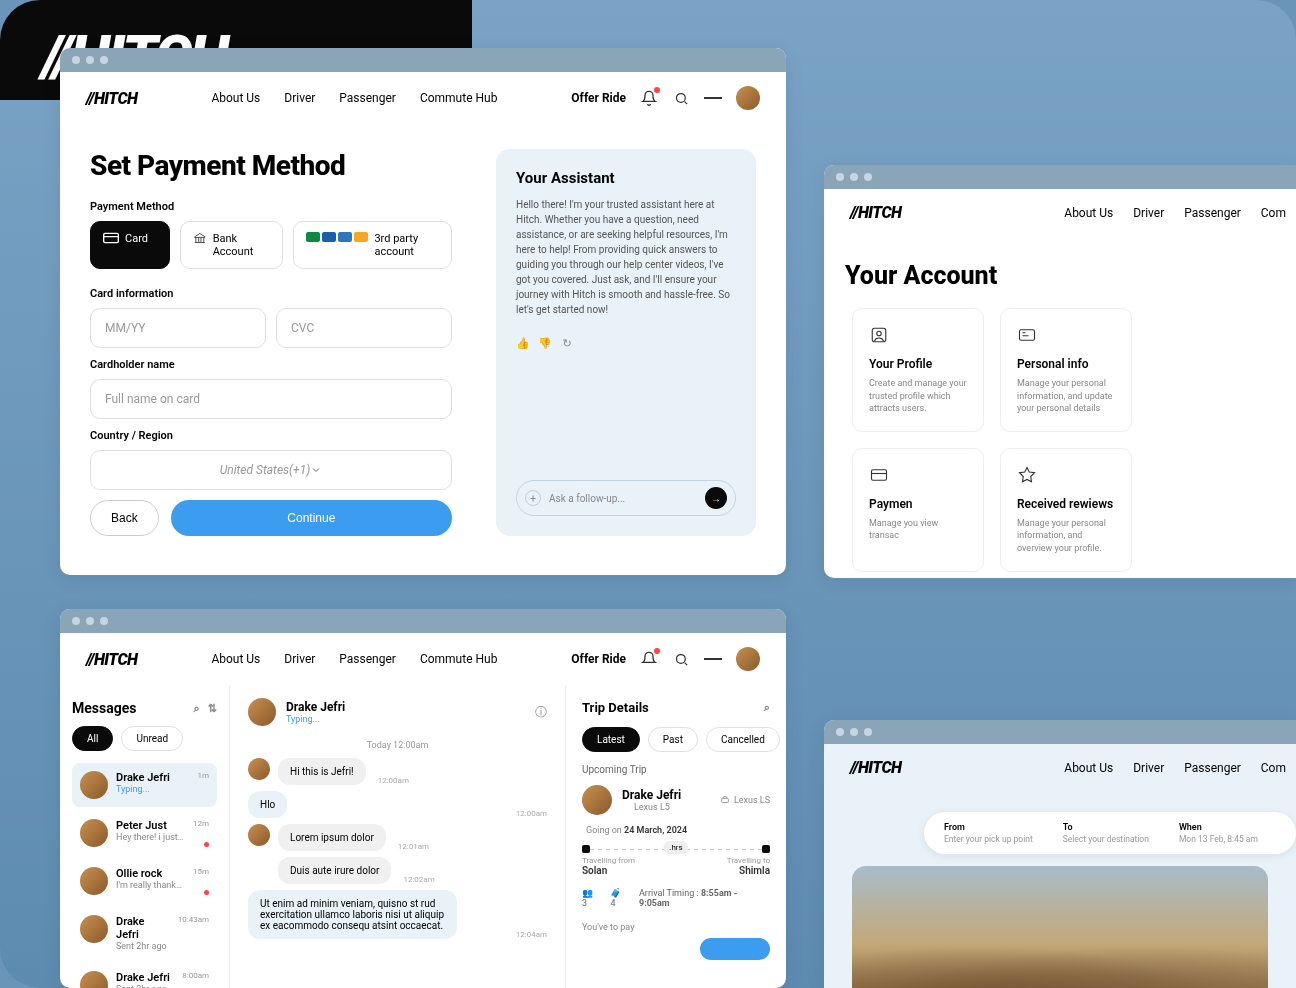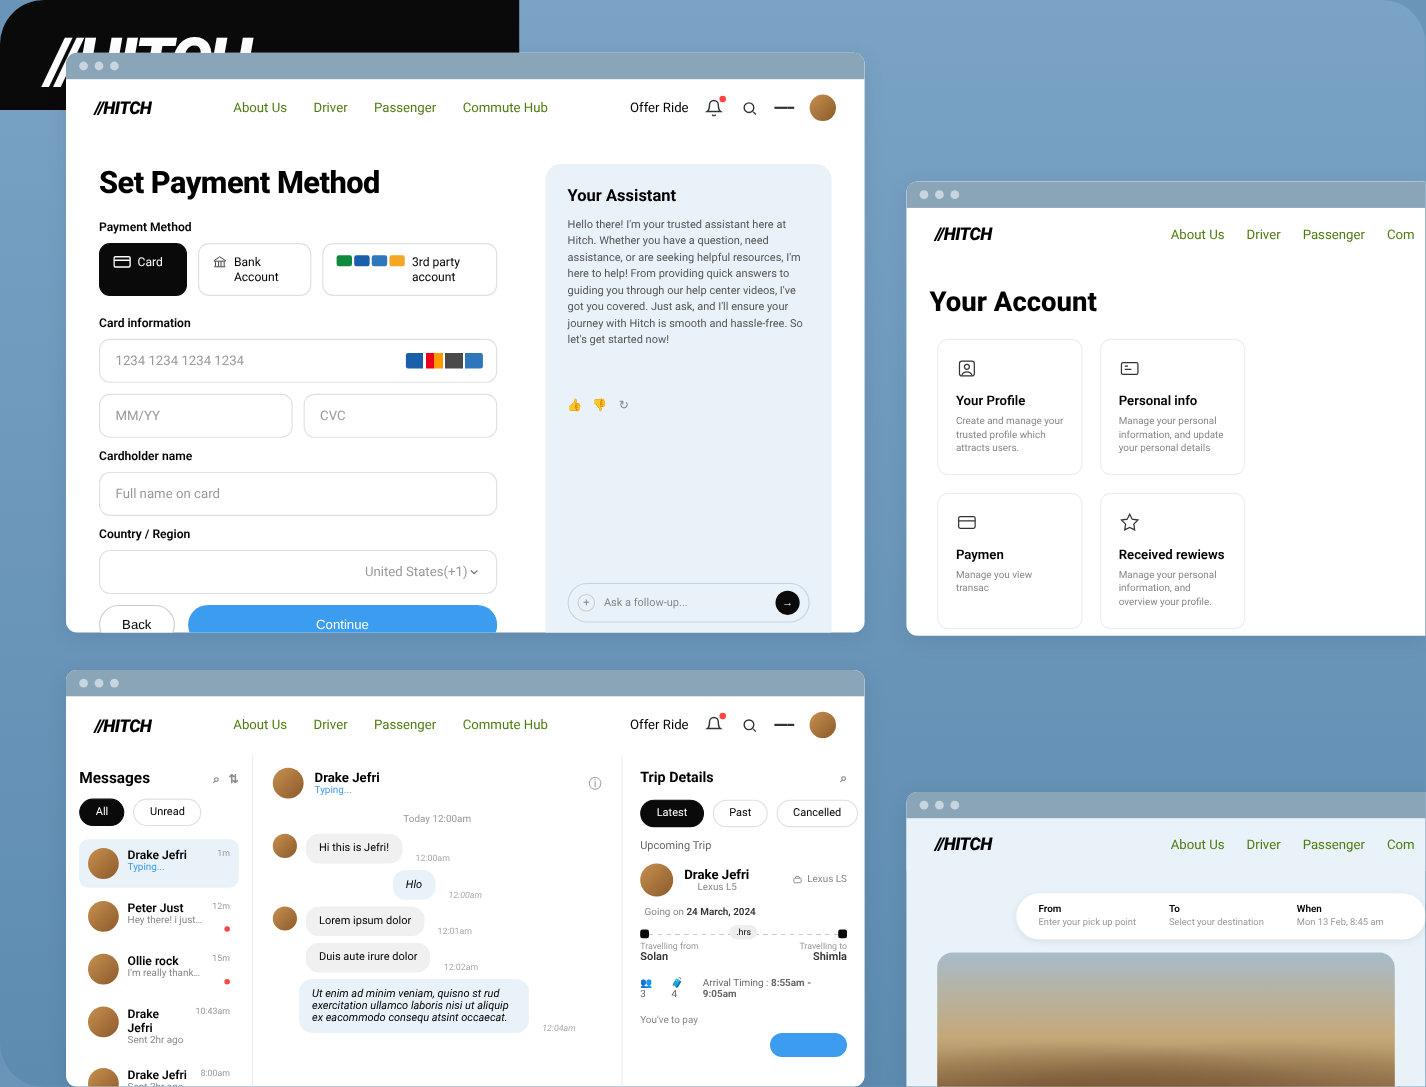--- a/index.html
+++ b/index.html
@@ -7,23 +7,23 @@
 .canvas { position:absolute; inset:0; background:linear-gradient(180deg,#7aa3c5 0%,#5d8bb0 100%); border-radius:40px; }
 
 
 .win { position:absolute; background:#fff; border-radius:10px; overflow:hidden; box-shadow:0 4px 20px rgba(0,0,0,.08); }
 .win-bar { height:24px; background:#8aa5b8; display:flex; align-items:center; padding:0 12px; gap:6px; }
 .win-dot { width:8px; height:8px; border-radius:50%; background:#c8d4de; }
 
 
 .hdr { display:flex; align-items:center; justify-content:space-between; padding:14px 26px; font-size:12px; border-bottom:1px solid transparent; }
 .hdr .logo { font-weight:900; font-style:italic; font-size:16px; letter-spacing:-.5px; }
-.hdr .nav { display:flex; gap:24px; color:#4d7c0f; }
+.hdr .nav { display:flex; gap:24px; color:#000000; }
 .hdr .right { display:flex; align-items:center; gap:14px; }
-.hdr .offer { font-weight:400; }
+.hdr .offer { font-weight:700; }
 .icon-btn { width:18px; height:18px; display:flex; align-items:center; justify-content:center; position:relative; }
 .avatar { width:24px; height:24px; border-radius:50%; background:linear-gradient(135deg,#c89050,#8b5a2b); }
 .bell-dot { position:absolute; top:-2px; right:-2px; width:6px; height:6px; border-radius:50%; background:#ff4444; }
 .menu-icon span { display:block; width:14px; height:1.5px; background:#333; margin:2px 0; }
 
 
 .win1 { top:48px; left:60px; width:726px; height:527px; }
 .win1 .body { padding:24px 30px; display:flex; gap:44px; }
 .win1 h1 { font-size:28px; font-weight:800; letter-spacing:-.5px; margin-bottom:18px; }
 .win1 .left { flex:1; }
@@ -31,21 +31,21 @@
 .pm-row { display:flex; gap:10px; margin-bottom:18px; }
 .pm { border:1px solid #e0e0e0; border-radius:10px; padding:10px 12px; font-size:11px; display:flex; gap:6px; min-width:80px; }
 .pm.active { background:#0a0a0a; color:#fff; border-color:#0a0a0a; }
 .pm .icn { width:16px; height:12px; }
 .pm-icons { display:flex; gap:2px; }
 .pm-icons span { width:14px; height:10px; border-radius:2px; display:inline-block; }
 .input { width:100%; border:1px solid #e0e0e0; border-radius:10px; padding:12px 14px; font-size:12px; color:#999; margin-bottom:10px; position:relative; }
 .input.cards::after { content:""; position:absolute; right:12px; top:50%; transform:translateY(-50%); width:70px; height:14px; background:linear-gradient(90deg,#1a5faa 0 16px,transparent 16px 18px,#eb001b 18px 26px,#ff9900 26px 34px,transparent 34px 36px,#4a4a4a 36px 52px,transparent 52px 54px,#2e77bb 54px 70px); border-radius:2px; }
 .row-2 { display:flex; gap:10px; }
 .row-2 .input { flex:1; }
-.select { display:flex; align-items:center; justify-content:flex-end; }
+.select { display:flex; align-items:center; justify-content:center;font-style:italic; }
 .btns { display:flex; gap:12px; margin-top:6px; }
 .btn-back { border:1px solid #ccc; background:#fff; border-radius:20px; padding:10px 20px; font-size:12px; }
 .btn-cont { flex:1; background:#3c9cf0; color:#fff; border:none; border-radius:20px; padding:10px; font-size:12px; font-weight:500; }
 
 .assistant { width:260px; background:#e8f2f8; border-radius:14px; padding:20px; display:flex; flex-direction:column; }
 .assistant h3 { font-size:15px; font-weight:700; margin-bottom:10px; }
 .assistant p { font-size:10px; color:#555; line-height:1.5; flex:1; }
 .assistant .fb { display:flex; gap:8px; margin-top:10px; }
 .assistant .fb span { width:14px; height:14px; display:flex; align-items:center; justify-content:center; font-size:11px; color:#888; }
 .follow { margin-top:auto; display:flex; align-items:center; border:1px solid #c3d4e0; border-radius:20px; padding:6px 8px; font-size:10px; color:#888; gap:8px; }
@@ -74,21 +74,21 @@
 .thread-hdr { display:flex; align-items:center; gap:10px; margin-bottom:14px; }
 .thread-hdr .av { width:28px; height:28px; border-radius:50%; background:linear-gradient(135deg,#c89050,#8b5a2b); }
 .thread-hdr .nm { font-size:12px; font-weight:700; }
 .thread-hdr .st { font-size:9px; color:#3c9cf0; }
 .thread-hdr .info-ic { margin-left:auto; font-size:12px; color:#888; }
 .ts-center { text-align:center; font-size:9px; color:#999; margin:8px 0; }
 .bubble { display:flex; gap:8px; margin:6px 0; align-items:flex-start; }
 .bubble .av { width:22px; height:22px; border-radius:50%; background:linear-gradient(135deg,#c89050,#8b5a2b); flex-shrink:0; }
 .bubble .txt { background:#f0f0f0; border-radius:12px; padding:8px 12px; font-size:10px; max-width:70%; }
 .bubble .tm { font-size:8px; color:#aaa; margin-left:4px; align-self:flex-end; }
-.bubble.me { justify-content:center;font-style:italic; }
+.bubble.me { justify-content:space-between; }
 .bubble.me .txt { background:#e8f2f8; }
 
 .trip { width:220px; padding:14px 16px; }
 .trip h3 { font-size:13px; font-weight:700; display:flex; align-items:center; }
 .trip h3 .ic { margin-left:auto; font-size:11px; color:#888; }
 .trip .tabs { margin:12px 0; }
 .trip .utit { font-size:10px; color:#666; margin:12px 0 10px; }
 .trip .drv { display:flex; gap:10px; align-items:center; margin-bottom:10px; }
 .trip .drv .av { width:30px; height:30px; border-radius:50%; background:linear-gradient(135deg,#c89050,#8b5a2b); }
 .trip .drv .nm { font-size:12px; font-weight:700; }
@@ -202,21 +202,20 @@
           <div class="pm-icons">
                 <span style="background:#0d8a3f"></span>
                 <span style="background:#1a5faa"></span>
                 <span style="background:#2e77bb"></span>
                 <span style="background:#f5a623"></span>
               </div>
           <span>3rd party account</span>
         </div>
       </div>
       <div class="lbl">Card information</div>
-      <div class="input cards">1234 1234 1234 1234</div>
       <div class="row-2">
         <div class="input">MM/YY</div>
         <div class="input">CVC</div>
       </div>
       <div class="lbl">Cardholder name</div>
       <div class="input">Full name on card</div>
       <div class="lbl">Country / Region</div>
       <div class="input select">
             <span>United States(+1)</span>
             <svg width="12" height="12" viewBox="0 0 24 24" fill="none" stroke="#666" stroke-width="2">

